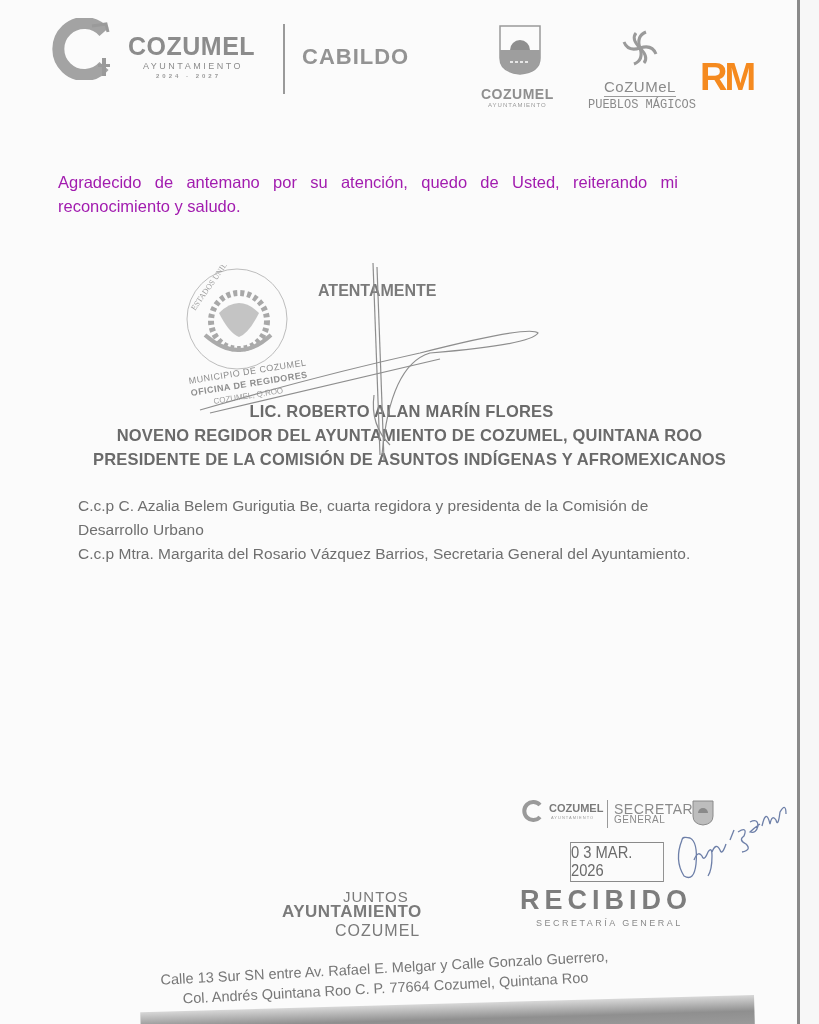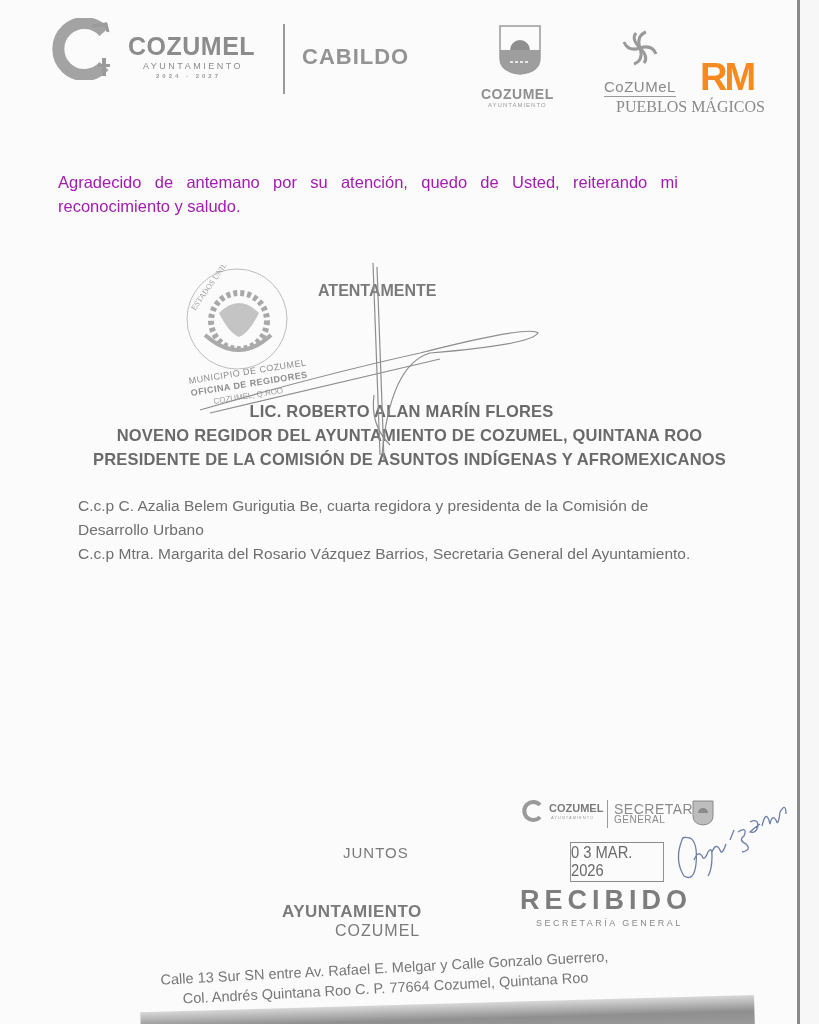--- a/index.html
+++ b/index.html
@@ -13,21 +13,21 @@
   .brand-main{left:128px;top:32px;font-size:25px;font-weight:bold;color:#8c8c8c;letter-spacing:0.5px;}
   .brand-sub{left:143px;top:61px;font-size:9px;letter-spacing:2.5px;color:#8c8c8c;}
   .brand-years{left:156px;top:73px;font-size:6px;letter-spacing:3px;color:#9a9a9a;font-weight:bold;}
   .vsep{left:283px;top:24px;width:2px;height:70px;background:#9a9a9a;}
   .cabildo{left:302px;top:44px;font-size:22px;font-weight:bold;color:#939393;letter-spacing:1px;}
   .shield{left:498px;top:24px;width:44px;height:52px;}
   .shield-name{left:481px;top:86px;font-size:14px;font-weight:bold;color:#8f8f8f;letter-spacing:0.5px;}
   .shield-sub{left:488px;top:102px;font-size:6px;letter-spacing:1px;color:#9a9a9a;}
   .swirl{left:622px;top:30px;width:36px;height:36px;}
   .pm-name{left:604px;top:78px;font-size:15px;color:#8a8a8a;letter-spacing:0.5px;border-bottom:1px solid #9a9a9a;padding-bottom:1px;}
-  .pm-sub{left:616px;top:98px;font-family:Liberation Serif, serif;font-size:16px;color:#8a8a8a;}
+  .pm-sub{left:588px;top:98px;font-family:Liberation Mono, monospace;font-size:12px;color:#8a8a8a;}
   .rm{left:700px;top:58px;font-size:38px;font-weight:900;color:#f58a1f;letter-spacing:-3px;line-height:1;}
   
   .para{left:58px;top:170px;width:620px;font-size:16.5px;line-height:24px;color:#a21caf;text-align:justify;}
   .atent{left:318px;top:282px;font-size:16px;font-weight:bold;color:#7a7a7a;}
   .seal{left:183px;top:265px;width:108px;height:108px;}
   .seal-text1{left:188px;top:376px;font-size:9px;color:#8d8d8d;transform:rotate(-9deg);transform-origin:left top;letter-spacing:0.5px;}
   .seal-text2{left:190px;top:388px;font-size:9px;color:#8d8d8d;font-weight:bold;transform:rotate(-9deg);transform-origin:left top;letter-spacing:0.5px;}
   .seal-text3{left:213px;top:397px;font-size:8px;color:#a0a0a0;transform:rotate(-9deg);transform-origin:left top;}
   .sig{left:170px;top:255px;width:380px;height:210px;}
   .name{left:0;width:819px;text-align:center;font-size:16.5px;color:#6a6a6a;font-weight:bold;letter-spacing:0.2px;}
@@ -41,21 +41,21 @@
   .stamp-small{left:551px;top:815px;font-size:4px;color:#9a9a9a;letter-spacing:1px;}
   .stamp-sep{left:607px;top:800px;width:1px;height:28px;background:#9a9a9a;}
   .stamp-sec1{left:614px;top:801px;font-size:14px;color:#8a8a8a;letter-spacing:0.5px;}
   .stamp-sec2{left:614px;top:814px;font-size:10px;color:#8a8a8a;letter-spacing:0.5px;}
   .stamp-shield{left:692px;top:800px;width:22px;height:26px;}
   .date-box{left:566px;top:842px;width:100px;height:38px;border:1.5px solid #8a8a8a;display:flex;align-items:center;justify-content:center;font-size:16px;color:#6a6a6a;font-family:"Liberation Sans Narrow","Liberation Sans",sans-serif;transform:scaleX(0.92);}
   .handwrite{left:672px;top:800px;width:120px;height:90px;}
   .recibido{left:520px;top:885px;font-size:27px;font-weight:900;color:#7d7d7d;letter-spacing:5px;}
   .recibido-sub{left:536px;top:918px;font-size:9px;color:#8a8a8a;letter-spacing:2.5px;}
   
-  .slogan1{left:0;width:770px;top:844px;text-align:center;font-size:15px;color:#7a7a7a;letter-spacing:1px;}
+  .slogan1{left:0;width:770px;top:888px;text-align:center;font-size:15px;color:#7a7a7a;letter-spacing:1px;}
   .slogan2{left:282px;top:902px;font-size:17px;font-weight:bold;color:#7a7a7a;letter-spacing:0.5px;}
   
   .addr{left:125px;top:958px;width:520px;text-align:center;font-size:14.5px;color:#777;line-height:20px;transform:rotate(-3deg);transform-origin:center;}
   .footbar{left:140px;top:995px;width:614px;height:29px;background:linear-gradient(180deg,#d8d8d8 0%,#8f8f8f 55%,#9a9a9a 100%);transform:rotate(-1.6deg);transform-origin:right top;}
 </style>
 </head>
 <body>
 
 <div class="page">
 

